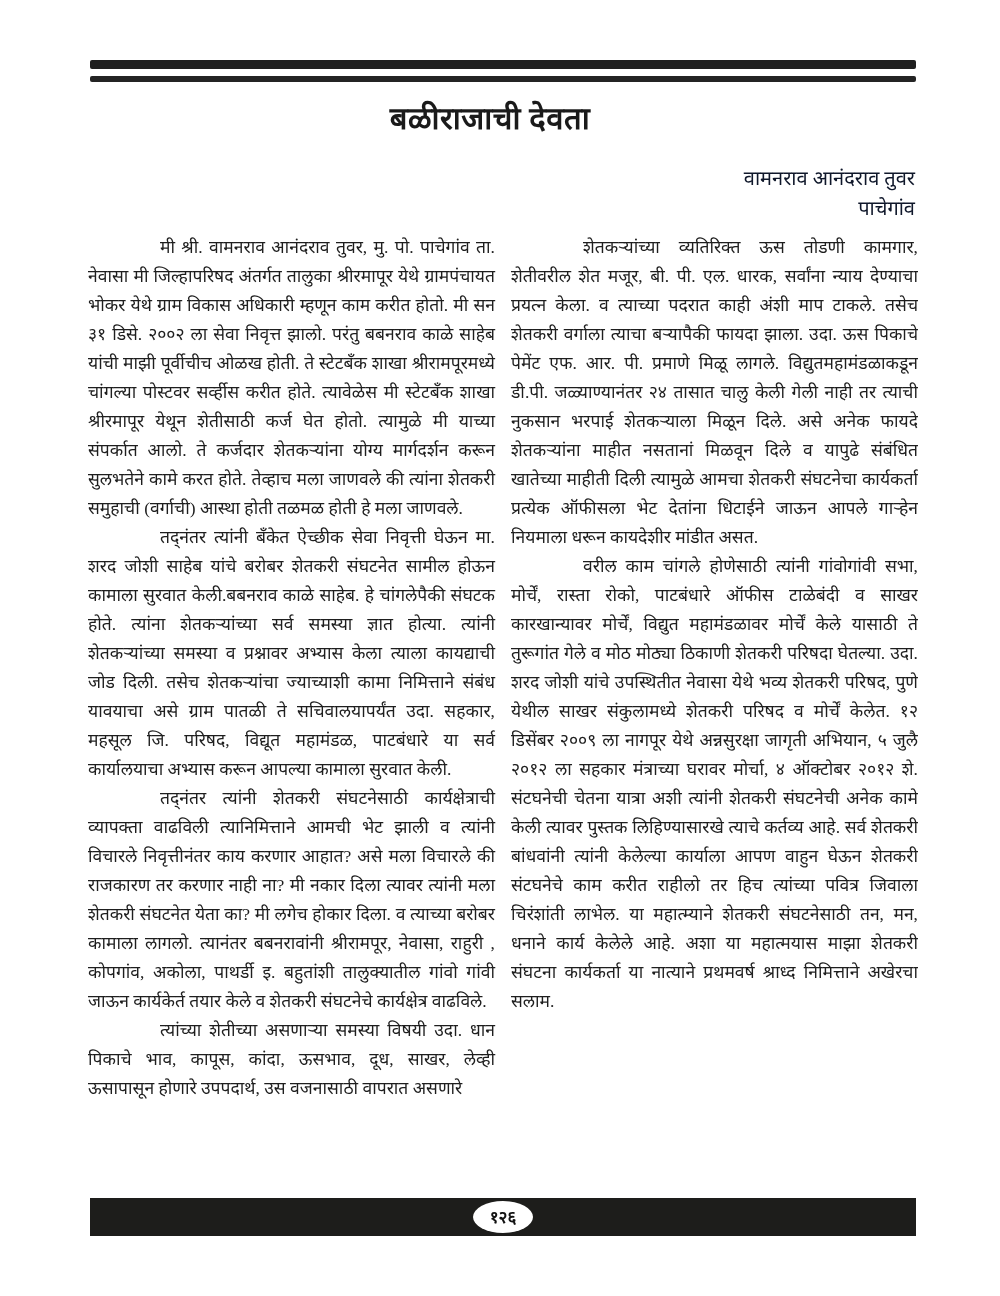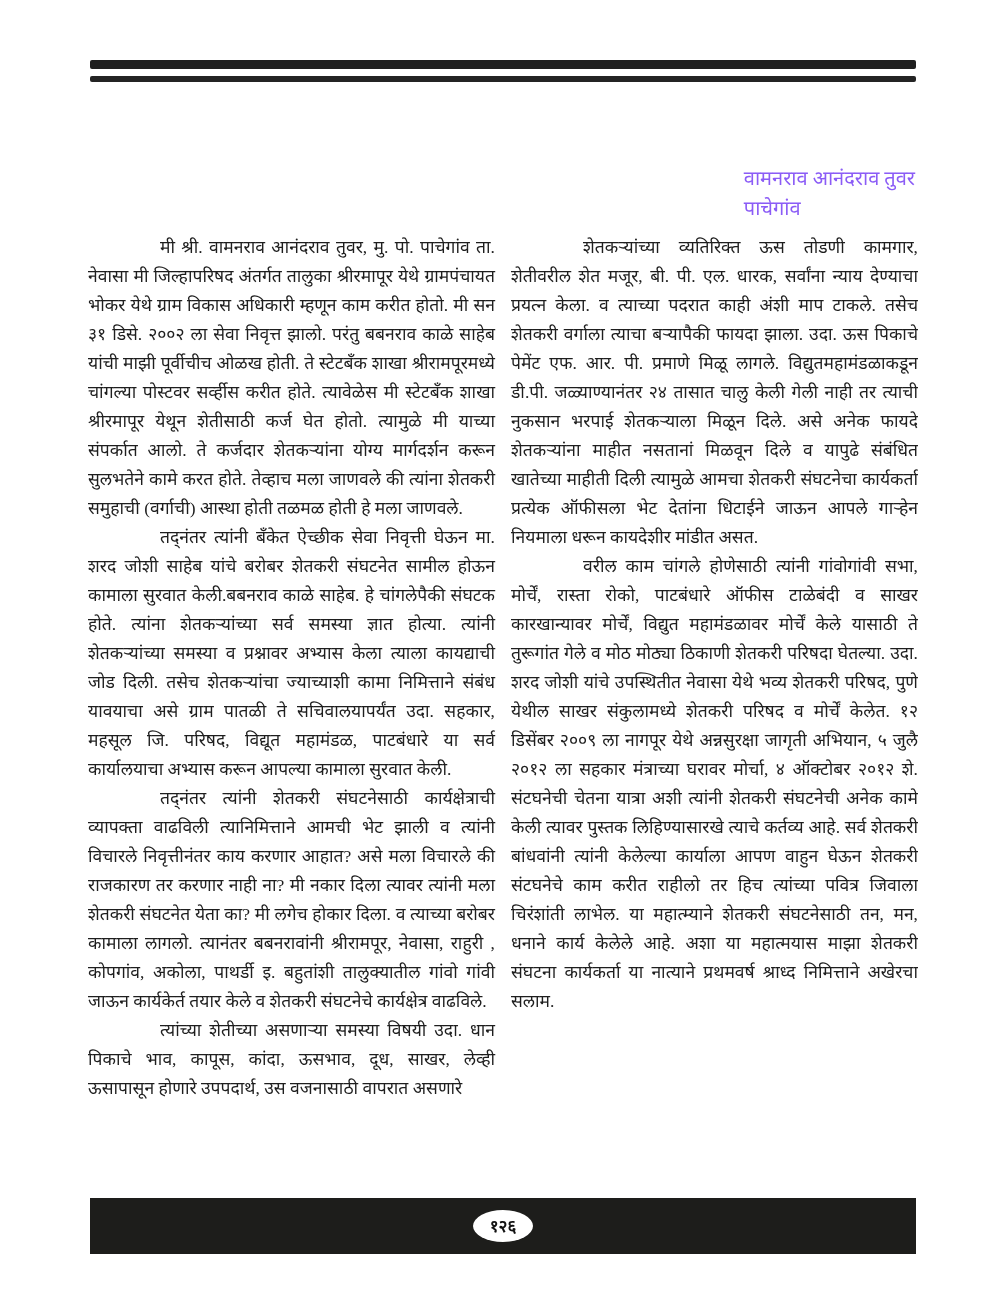--- a/index.html
+++ b/index.html
@@ -43,24 +43,24 @@
     text-align: center;
     font-size: 31px;
     font-weight: bold;
     letter-spacing: 0.5px;
     color: #1a1a1a;
   }
   .author-block {
     position: absolute;
     right: 85px;
     top: 163px;
-    text-align: left;
+    text-align: right;
     font-size: 20px;
     line-height: 30px;
-    color: #8b5cf6;
+    color: #0f172a;
   }
   .columns {
     position: absolute;
     left: 88px;
     top: 233px;
     width: 830px;
     height: 962px;
     display: flex;
     gap: 16px;
     overflow: hidden;
@@ -77,21 +77,21 @@
     color: #1e1e1e;
   }
   .col p.indent {
     text-indent: 72px;
   }
   .footer-bar {
     position: absolute;
     left: 90px;
     right: 84px;
     top: 1198px;
-    height: 56px;
+    height: 38px;
     background: #1d1d1b;
     display: flex;
     align-items: center;
     justify-content: center;
   }
   .page-number-ellipse {
     width: 60px;
     height: 32px;
     background: #ffffff;
     border-radius: 50%;
@@ -107,20 +107,21 @@
   }
 </style>
 </head>
 <body>
 
 <div class="page">
 
   <div class="rule-thick"></div>
   <div class="rule-thin"></div>
 
+  <h1 class="doc-title">बळीराजाची देवता</h1>
 
   <div class="author-block">
     <div>वामनराव आनंदराव तुवर</div>
     <div>पाचेगांव</div>
   </div>
 
   <div class="columns">
     <div class="col">
       <p class="indent">मी श्री. वामनराव आनंदराव तुवर, मु. पो. पाचेगांव ता. नेवासा मी जिल्हापरिषद अंतर्गत तालुका श्रीरमापूर येथे ग्रामपंचायत भोकर येथे ग्राम विकास अधिकारी म्हणून काम करीत होतो. मी सन ३१ डिसे. २००२ ला सेवा निवृत्त झालो. परंतु बबनराव काळे साहेब यांची माझी पूर्वीचीच ओळख होती. ते स्टेटबँक शाखा श्रीरामपूरमध्ये चांगल्या पोस्टवर सर्व्हीस करीत होते. त्यावेळेस मी स्टेटबँक शाखा श्रीरमापूर येथून शेतीसाठी कर्ज घेत होतो. त्यामुळे मी याच्या संपर्कात आलो. ते कर्जदार शेतकऱ्यांना योग्य मार्गदर्शन करून सुलभतेने कामे करत होते. तेव्हाच मला जाणवले की त्यांना शेतकरी समुहाची (वर्गाची) आस्था होती तळमळ होती हे मला जाणवले.</p>
       <p class="indent">तद्नंतर त्यांनी बँकेत ऐच्छीक सेवा निवृत्ती घेऊन मा. शरद जोशी साहेब यांचे बरोबर शेतकरी संघटनेत सामील होऊन कामाला सुरवात केली.बबनराव काळे साहेब. हे चांगलेपैकी संघटक होते. त्यांना शेतकऱ्यांच्या सर्व समस्या ज्ञात होत्या. त्यांनी शेतकऱ्यांच्या समस्या व प्रश्नावर अभ्यास केला त्याला कायद्याची जोड दिली. तसेच शेतकऱ्यांचा ज्याच्याशी कामा निमित्ताने संबंध यावयाचा असे ग्राम पातळी ते सचिवालयापर्यंत उदा. सहकार, महसूल जि. परिषद, विद्यूत महामंडळ, पाटबंधारे या सर्व कार्यालयाचा अभ्यास करून आपल्या कामाला सुरवात केली.</p>

